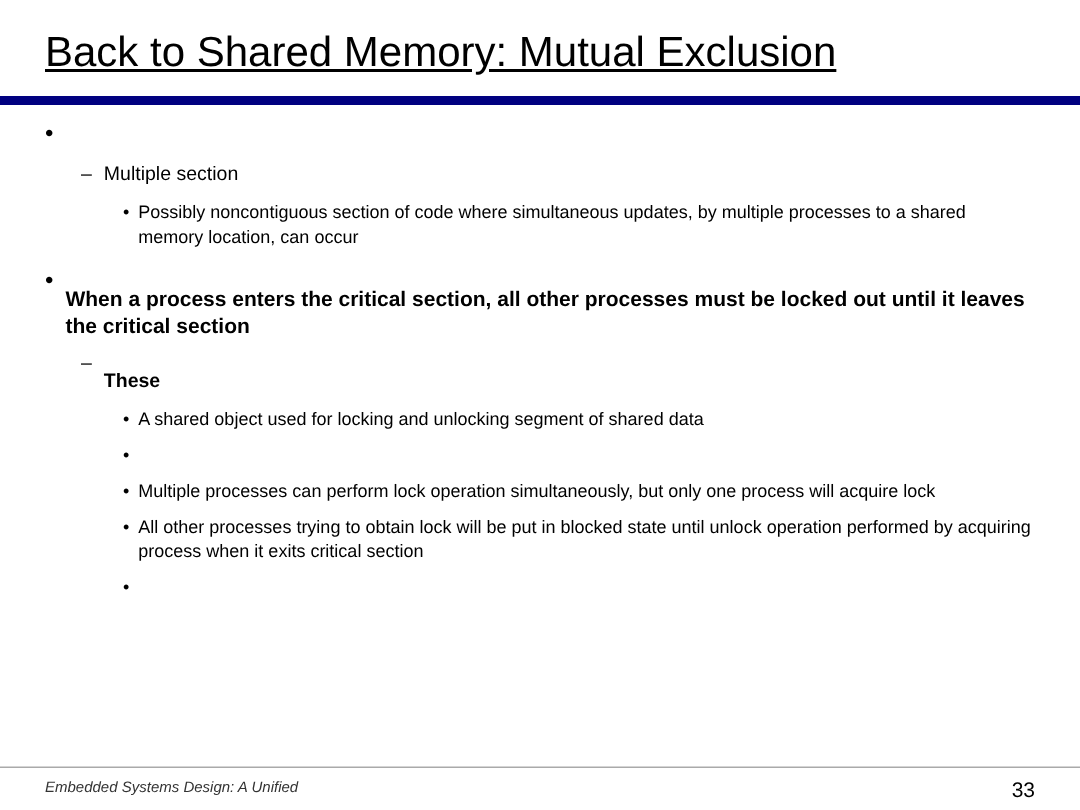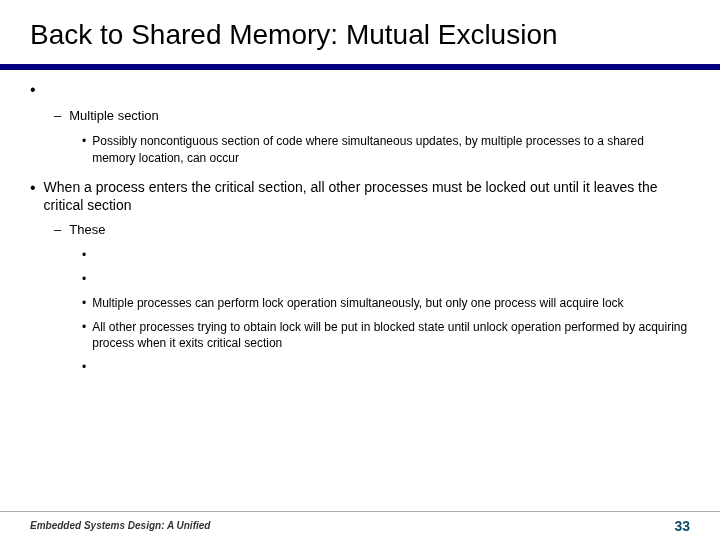--- a/index.html
+++ b/index.html
@@ -17,20 +17,21 @@
     .slide {
       width: 720px;
       height: 540px;
       display: flex;
       flex-direction: column;
       padding: 0;
     }
 
     .title-area {
       padding: 18px 30px 6px 30px;
+      text-decoration: underline;
     }
 
     .slide-title {
       font-size: 28px;
       font-weight: normal;
       font-family: Arial, Helvetica, sans-serif;
       color: #000000;
       line-height: 1.2;
     }
 
@@ -100,45 +101,44 @@
       flex-shrink: 0;
       line-height: 1.4;
       font-size: 12px;
     }
 
     .bullet-l3 .bullet-text {
       line-height: 1.4;
     }
 
     .bold-text {
-      font-weight: normal;
+      font-weight: bold;
+      margin-top: 12px;
     }
 
     .footer {
       border-top: 1px solid #aaaaaa;
       padding: 6px 30px;
       display: flex;
       justify-content: space-between;
       align-items: center;
     }
 
     .footer-left {
       font-size: 10px;
       font-style: italic;
       font-family: Arial, Helvetica, sans-serif;
       color: #333333;
       line-height: 1.4;
-      font-weight: bold;
     }
 
     .footer-right {
       font-size: 14px;
       font-family: Arial, Helvetica, sans-serif;
-      color: #0c4a6e;
-      font-weight: bold;
+      color: #000000;
     }
 
     .section-gap {
       margin-top: 4px;
     }
   </style>
 </head>
 <body>
 
 <div class="slide">
@@ -169,20 +169,21 @@
       <span class="bullet-text bold-text">When a process enters the critical section, all other processes must be locked out until it leaves the critical section</span>
     </div>
 
     <div class="bullet-l2">
       <span class="dash">–</span>
       <span class="bullet-text bold-text">These</span>
     </div>
 
     <div class="bullet-l3">
       <span class="bullet-dot">•</span>
+      <span class="bullet-text">A shared object used for locking and unlocking segment of shared data</span>
     </div>
     <div class="bullet-l3">
       <span class="bullet-dot">•</span>
     </div>
     <div class="bullet-l3">
       <span class="bullet-dot">•</span>
       <span class="bullet-text">Multiple processes can perform lock operation simultaneously, but only one process will acquire lock</span>
     </div>
     <div class="bullet-l3">
       <span class="bullet-dot">•</span>

